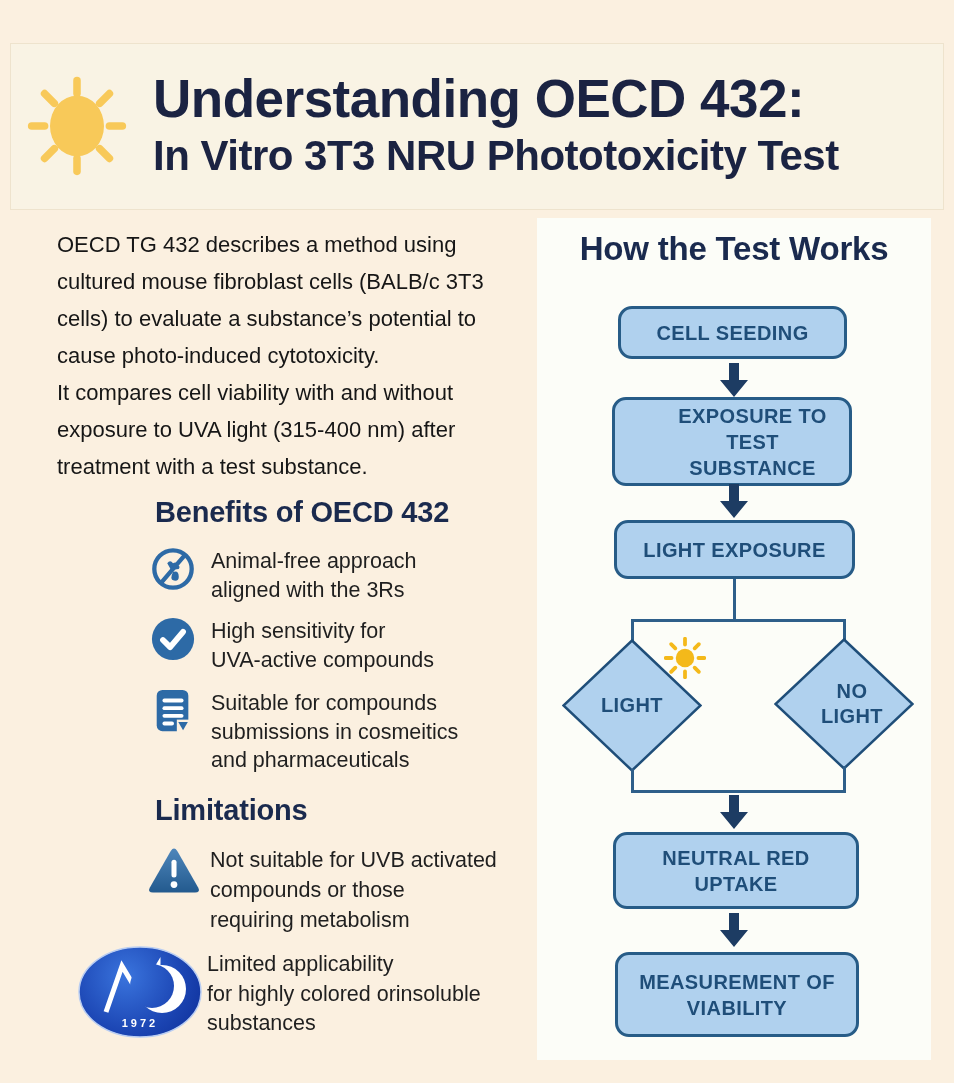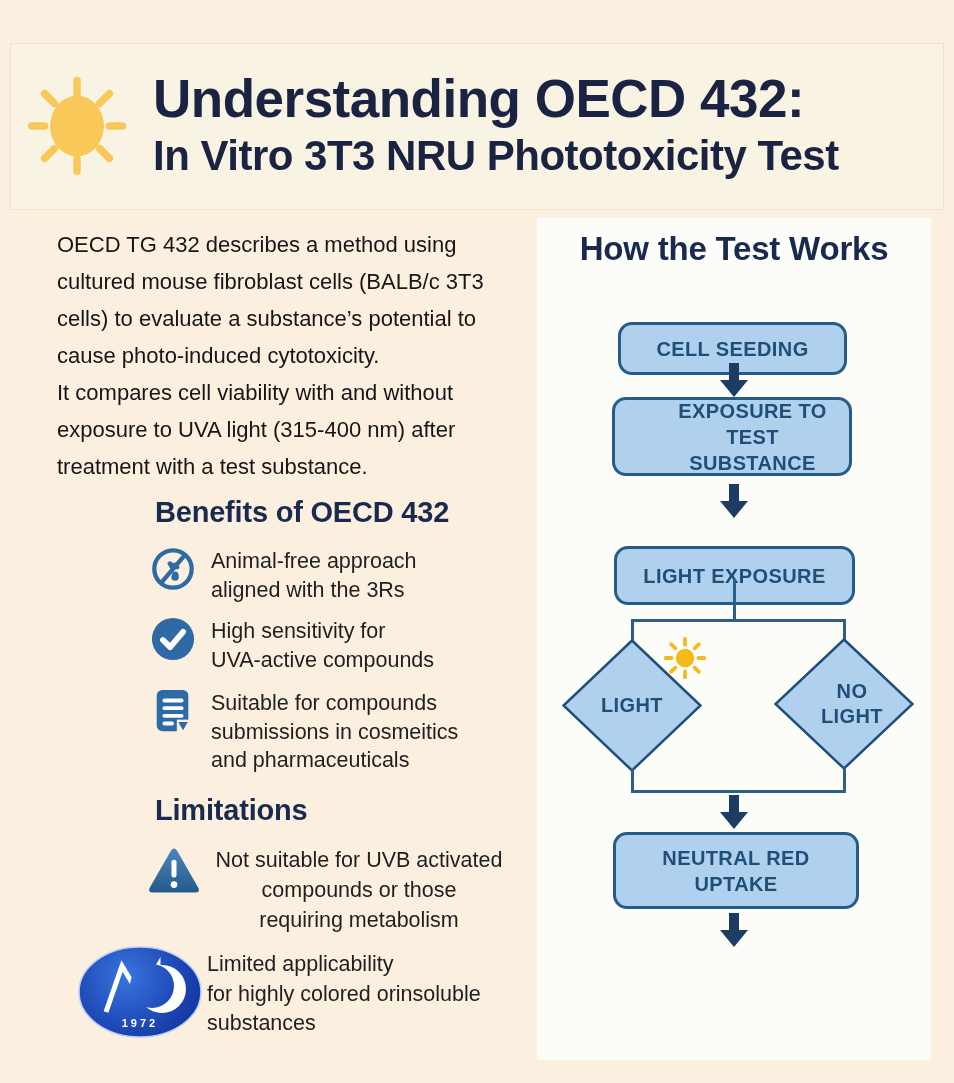--- a/index.html
+++ b/index.html
@@ -18,37 +18,37 @@
   .intro{position:absolute;left:57px;top:226px;width:485px;font-size:22px;
          line-height:37px;color:#161616;white-space:pre-line;}
   .sec-heading{position:absolute;font-size:29px;font-weight:700;color:#1a2a4e;letter-spacing:-0.2px;}
   .benefits-heading{left:155px;top:496px;}
   .limits-heading{left:155px;top:794px;}
   .benefit-row{position:absolute;left:150px;display:flex;gap:15px;align-items:flex-start;}
   .b-icon{width:46px;height:46px;flex:none;}
   .b-text{font-size:21.5px;line-height:28.5px;color:#1f1f1f;white-space:pre-line;padding-top:1px;}
   .row-1{top:546px;} .row-2{top:616px;} .row-3{top:688px;}
   .warn-icon{position:absolute;left:146px;top:845px;width:56px;height:52px;}
-  .limit-text-1{position:absolute;left:199px;top:845px;width:320px;font-size:21.5px;
-                line-height:30px;color:#1f1f1f;white-space:pre-line;text-align:center;}
+  .limit-text-1{position:absolute;left:210px;top:845px;width:320px;font-size:21.5px;
+                line-height:30px;color:#1f1f1f;white-space:pre-line;}
   .md-logo{position:absolute;left:78px;top:946px;width:124px;height:92px;}
   .limit-text-2{position:absolute;left:207px;top:950px;width:310px;font-size:21.5px;
                 line-height:29.5px;color:#1f1f1f;white-space:pre-line;}
 
   
   .flow-panel{position:absolute;left:537px;top:218px;width:394px;height:842px;background:#fcfdf8;}
   .flow-title{position:absolute;top:12px;left:0;width:100%;text-align:center;
               font-size:33px;font-weight:700;color:#1a2a4e;letter-spacing:-0.2px;}
   .fbox{position:absolute;background:#b0d1ee;border:3px solid #275c87;border-radius:14px;
         color:#1f4e79;font-weight:700;font-size:20px;letter-spacing:0.4px;
         display:flex;align-items:center;justify-content:center;text-align:center;
         white-space:pre-line;box-sizing:border-box;line-height:1.3;}
-  .fbox-1{left:81px;top:88px;width:229px;height:53px;margin-top:16px;}
-  .fbox-2{left:75px;top:179px;width:240px;height:79px;padding-left:41px;}
-  .fbox-3{left:77px;top:302px;width:241px;height:59px;margin-top:26px;}
+  .fbox-1{left:81px;top:88px;width:229px;height:53px;}
+  .fbox-2{left:75px;top:179px;width:240px;height:89px;padding-left:41px;}
+  .fbox-3{left:77px;top:302px;width:241px;height:59px;}
   .fbox-4{left:76px;top:614px;width:246px;height:77px;}
   .fbox-5{left:78px;top:734px;width:244px;height:85px;}
   .arrow{position:absolute;left:183px;width:28px;height:34px;}
   .arrow-1{top:145px;} .arrow-2{top:266px;} .arrow-3{top:577px;} .arrow-4{top:695px;}
   .conn{position:absolute;background:#2e5f8a;}
   .stem{left:196px;top:361px;width:3px;height:43px;}
   .hline-top{left:94px;top:401px;width:215px;height:3px;}
   .vdrop-left{left:94px;top:401px;width:3px;height:24px;}
   .vdrop-right{left:306px;top:401px;width:3px;height:23px;}
   .vup-left{left:94px;top:551px;width:3px;height:24px;}
@@ -225,15 +225,17 @@
       <polygon points="9,0 19,0 19,17 28,17 14,34 0,17 9,17" fill="#1d3c63"></polygon>
     </svg>
 
     <div class="fbox fbox-4">NEUTRAL RED
 UPTAKE</div>
 
     <svg class="arrow arrow-4" viewBox="0 0 28 34">
       <polygon points="9,0 19,0 19,17 28,17 14,34 0,17 9,17" fill="#1d3c63"></polygon>
     </svg>
 
+    <div class="fbox fbox-5">MEASUREMENT OF
+VIABILITY</div>
   </div>
 
 </div>
 
 </body></html>

